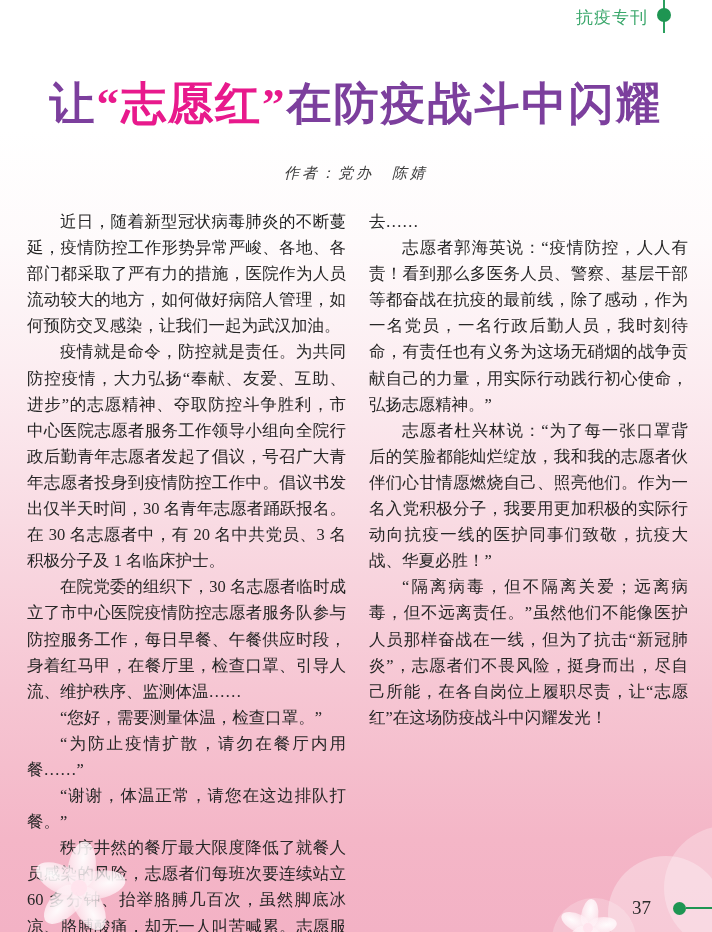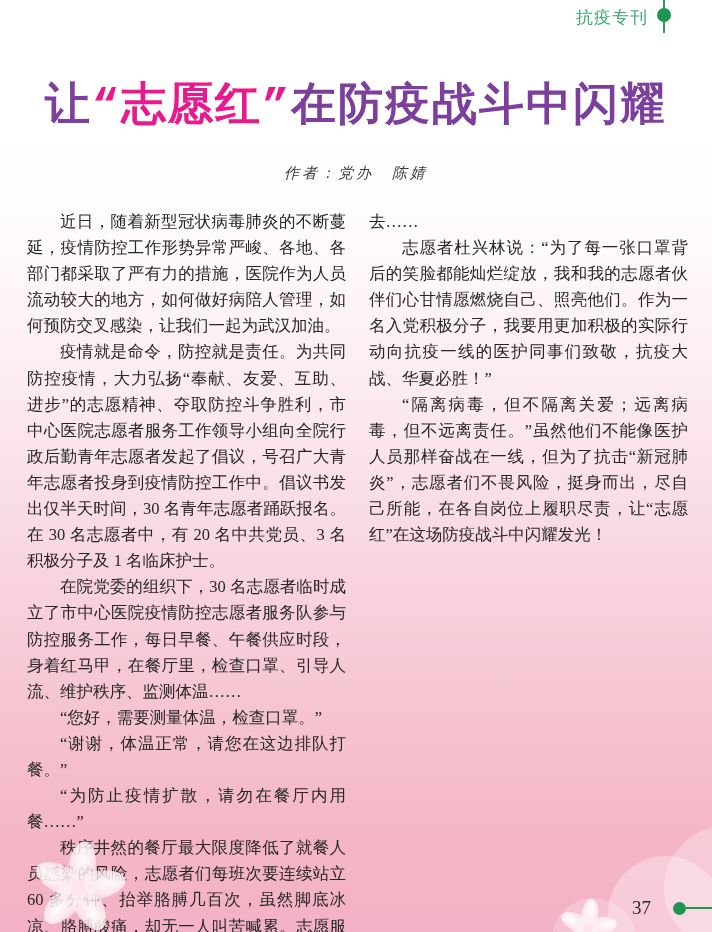--- a/index.html
+++ b/index.html
@@ -19,21 +19,21 @@
     font-family:Liberation Mono, monospace;
     font-size:17px; letter-spacing:1px; color:#3aa76b;
   }
   .pin-line { position:absolute; top:0; left:663px; width:2px; height:33px; background:#2ba05f; }
   .pin-dot  { position:absolute; top:8px; left:657px; width:14px; height:14px; border-radius:50%; background:#1e9552; }
 
   
   .title {
     position:absolute; top:74px; left:0; width:100%; margin:0;
     text-align:center;
-    font-family:Liberation Mono, monospace;
+    font-family:Liberation Serif, serif;
     font-weight:900; font-size:45px; letter-spacing:2px;
     color:#7c3f9d; white-space:nowrap;
   }
   .title .hl { color:#e8198c; }
 
   
   .byline {
     position:absolute; top:164px; left:0; width:100%;
     text-align:center; font-size:15px; letter-spacing:3px; color:#3c3c3c;font-style:italic;
   }
@@ -89,26 +89,27 @@
   <h1 class="title"><span>让</span><span class="hl">“志愿红”</span><span>在防疫战斗中闪耀</span></h1>
 
   <div class="byline">作者：党办　陈婧</div>
 
   <div class="columns">
     <div class="col">
       <p>近日，随着新型冠状病毒肺炎的不断蔓延，疫情防控工作形势异常严峻、各地、各部门都采取了严有力的措施，医院作为人员流动较大的地方，如何做好病陪人管理，如何预防交叉感染，让我们一起为武汉加油。</p>
       <p>疫情就是命令，防控就是责任。为共同防控疫情，大力弘扬“奉献、友爱、互助、进步”的志愿精神、夺取防控斗争胜利，市中心医院志愿者服务工作领导小组向全院行政后勤青年志愿者发起了倡议，号召广大青年志愿者投身到疫情防控工作中。倡议书发出仅半天时间，30 名青年志愿者踊跃报名。在 30 名志愿者中，有 20 名中共党员、3 名积极分子及 1 名临床护士。</p>
       <p>在院党委的组织下，30 名志愿者临时成立了市中心医院疫情防控志愿者服务队参与防控服务工作，每日早餐、午餐供应时段，身着红马甲，在餐厅里，检查口罩、引导人流、维护秩序、监测体温……</p>
       <p>“您好，需要测量体温，检查口罩。”</p>
+      <p>“为防止疫情扩散，请勿在餐厅内用餐……”</p>
       <p>“谢谢，体温正常，请您在这边排队打餐。”</p>
-      <p>“为防止疫情扩散，请勿在餐厅内用餐……”</p>
       <p>秩序井然的餐厅最大限度降低了就餐人员感染的风险，志愿者们每班次要连续站立 60 多分钟、抬举胳膊几百次，虽然脚底冰凉、胳膊酸痛，却无一人叫苦喊累。志愿服务刚一结束，大家又继续投入到自己繁忙的本职工作当中</p>
     </div>
     <div class="col">
       <p class="no-indent">去……</p>
+      <p>志愿者郭海英说：“疫情防控，人人有责！看到那么多医务人员、警察、基层干部等都奋战在抗疫的最前线，除了感动，作为一名党员，一名行政后勤人员，我时刻待命，有责任也有义务为这场无硝烟的战争贡献自己的力量，用实际行动践行初心使命，弘扬志愿精神。”</p>
       <p>志愿者杜兴林说：“为了每一张口罩背后的笑脸都能灿烂绽放，我和我的志愿者伙伴们心甘情愿燃烧自己、照亮他们。作为一名入党积极分子，我要用更加积极的实际行动向抗疫一线的医护同事们致敬，抗疫大战、华夏必胜！”</p>
       <p>“隔离病毒，但不隔离关爱；远离病毒，但不远离责任。”虽然他们不能像医护人员那样奋战在一线，但为了抗击“新冠肺炎”，志愿者们不畏风险，挺身而出，尽自己所能，在各自岗位上履职尽责，让“志愿红”在这场防疫战斗中闪耀发光！</p>
     </div>
   </div>
 
   <div class="glow glow-2"></div>
   <div class="glow glow-1"></div>
   <div class="glow glow-3"></div>
 
   <div class="flower flower-1">

